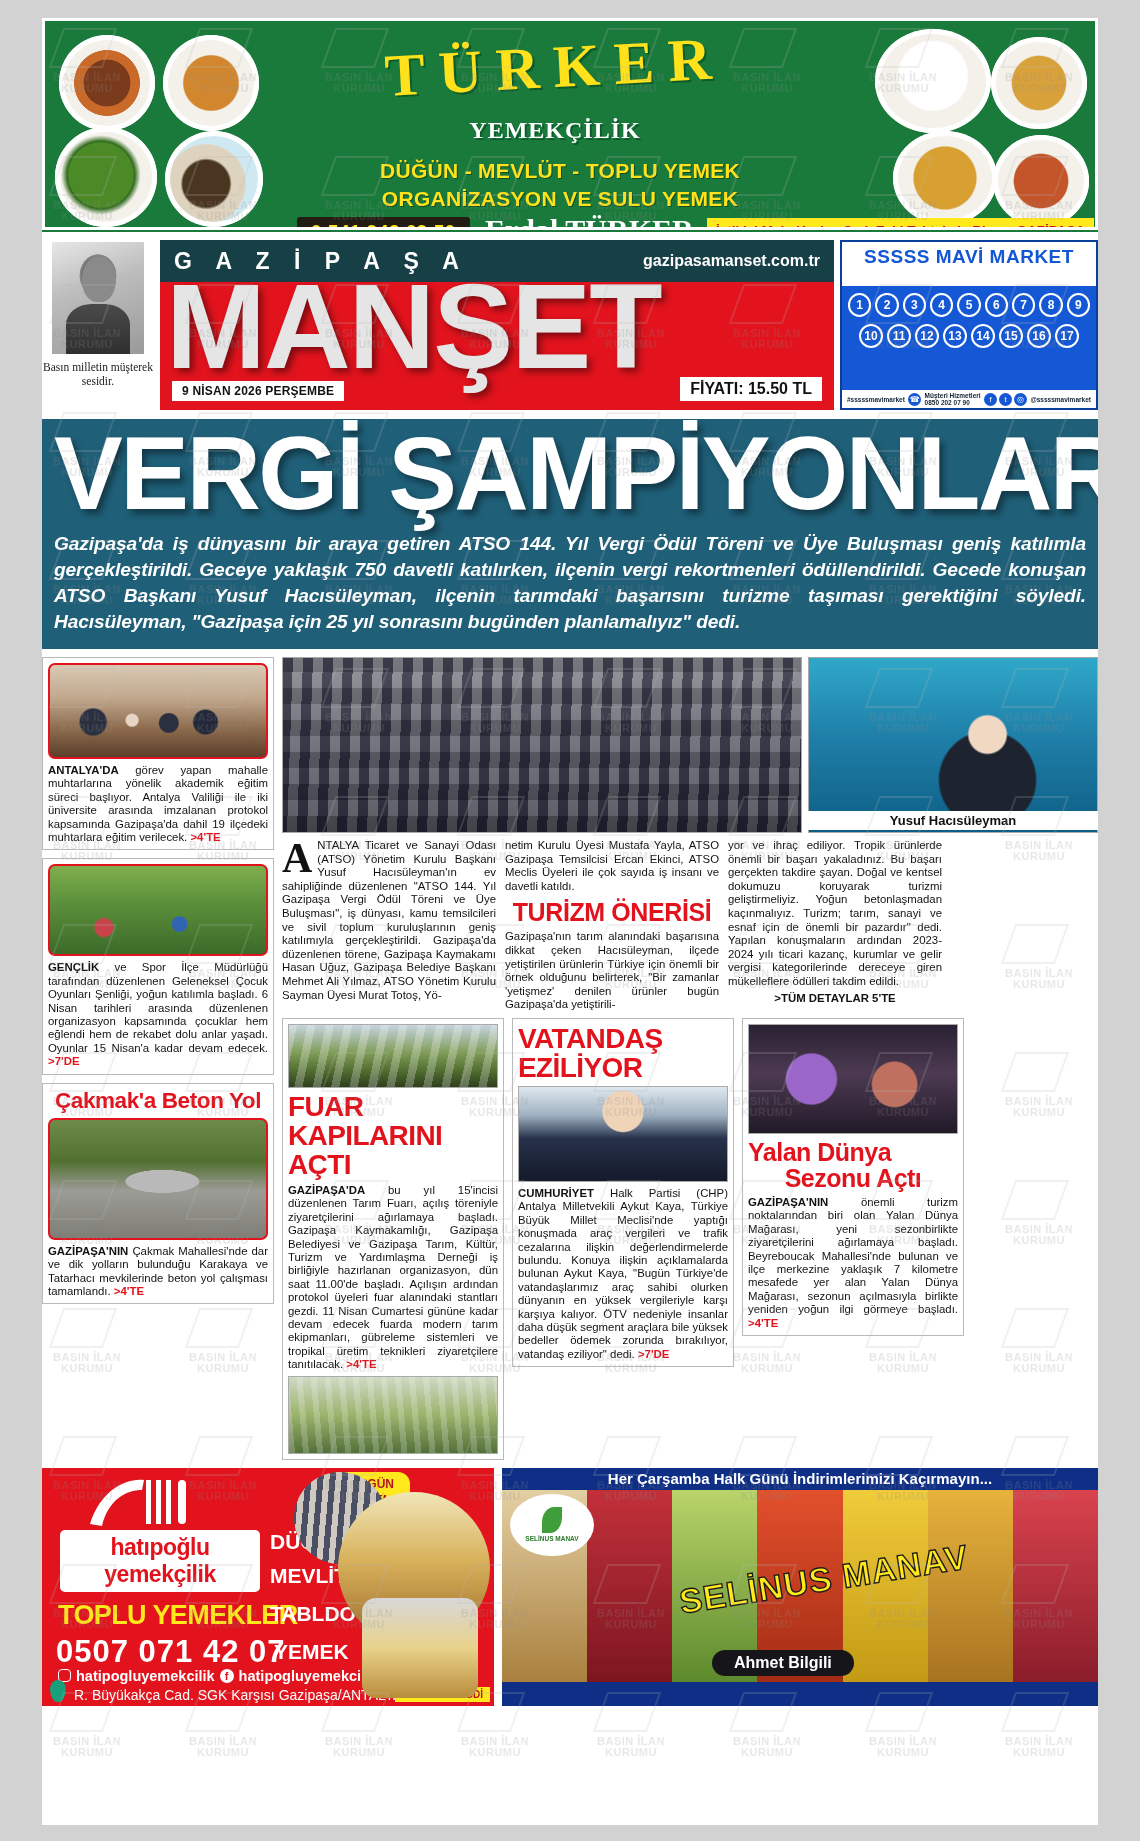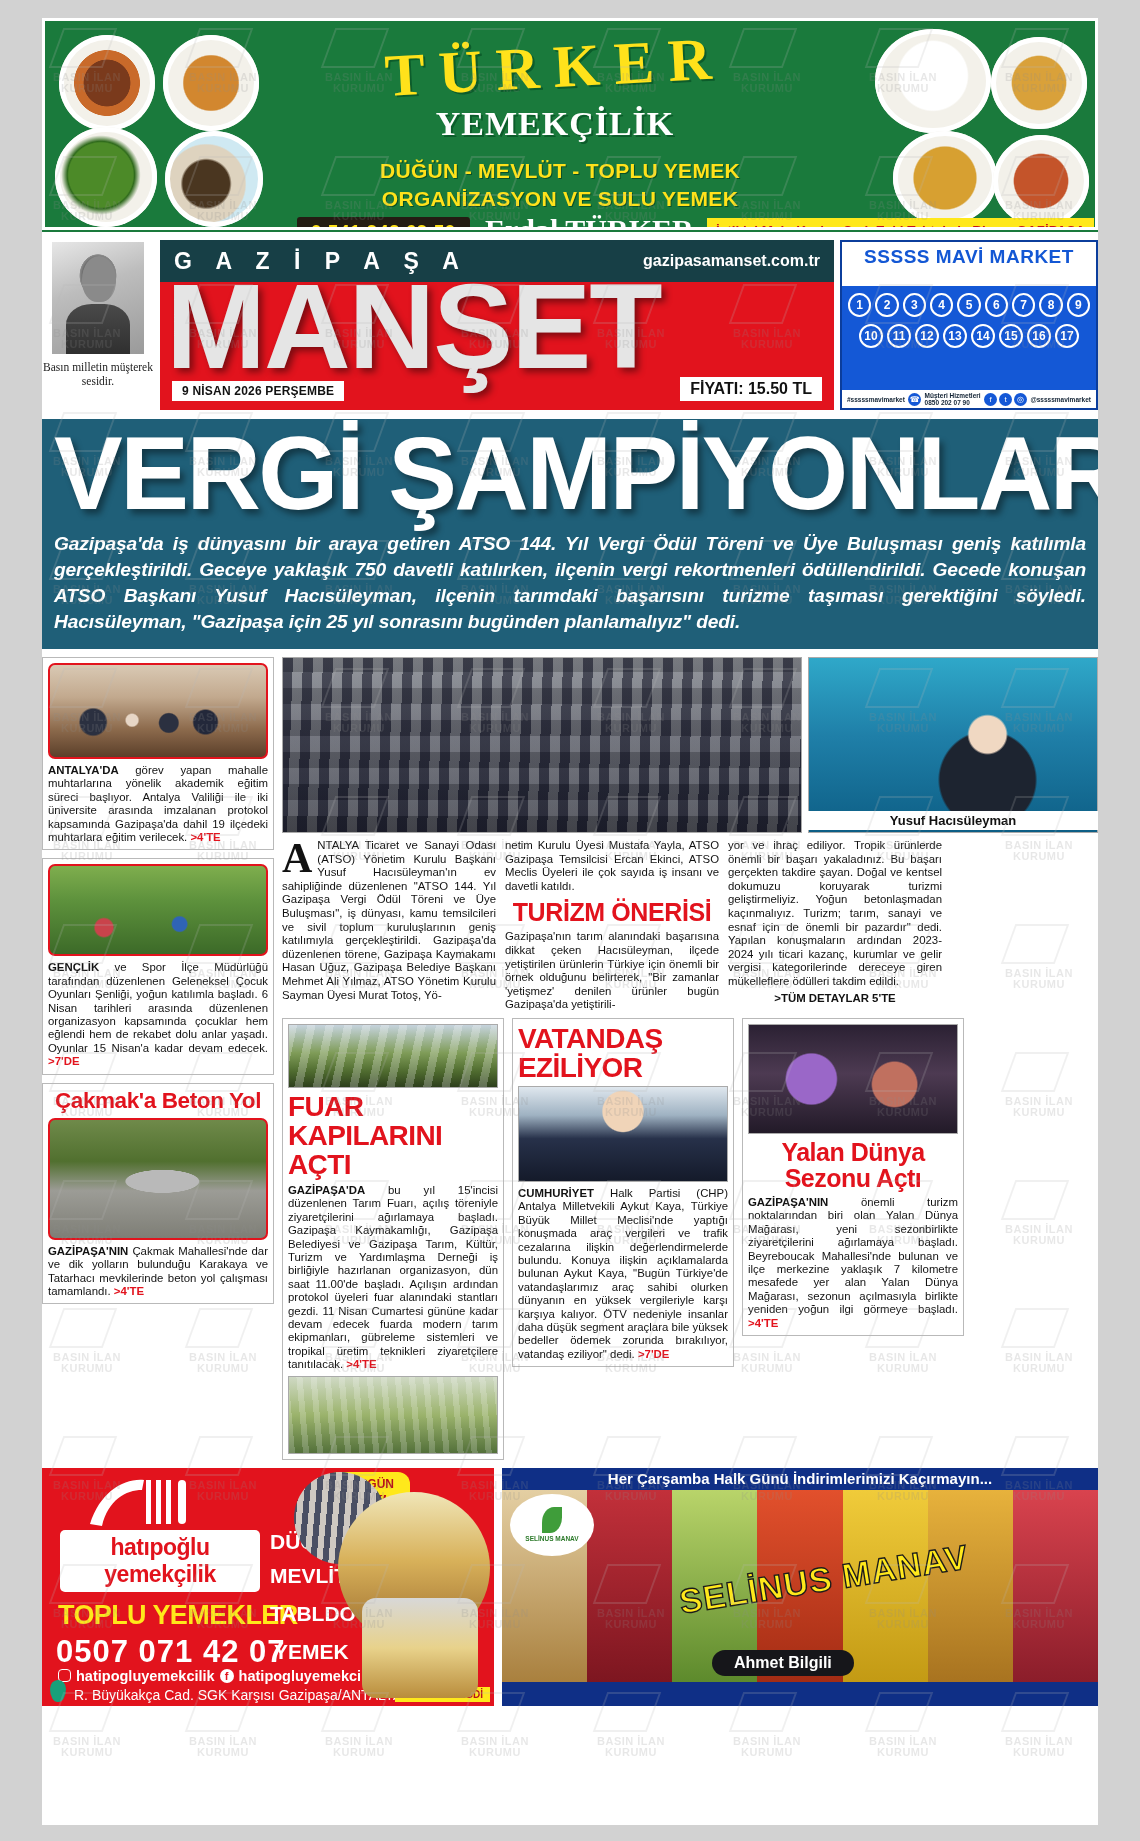--- a/index.html
+++ b/index.html
@@ -61,24 +61,24 @@
   .ad-turker .t-word {
     position: absolute; top: 12px; left: 300px; width: 420px;
     text-align: center;
     font-family: "Liberation Serif", serif;
     font-size: 60px; font-weight: 700; letter-spacing: 14px;
     color: #ffe21b;
     text-shadow: 2px 2px 0 #0c5c2b;
     transform: rotate(-3deg);
   }
   .ad-turker .t-sub {
-    position: absolute; top: 84px; left: 300px; width: 420px;
+    position: absolute; top: 96px; left: 300px; width: 420px;
     text-align: center;
     font-family: "Liberation Serif", serif;
-    font-size: 34px; font-weight: 700; letter-spacing: 1px;
+    font-size: 24px; font-weight: 700; letter-spacing: 1px;
     color: #ffffff;
     text-shadow: 2px 2px 0 #0c5c2b;
   }
   .ad-turker .t-l1, .ad-turker .t-l2 {
     position: absolute; left: 280px; width: 470px;
     text-align: center; color: #ffe21b;
     font-size: 21px; font-weight: 700; letter-spacing: .3px;
     text-shadow: 1px 1px 0 #0a4f25;
   }
   .ad-turker .t-l1 { top: 138px; }
@@ -561,21 +561,21 @@
         <div class="box" style="width:222px;margin:0">
           <div class="hd-red-lg" style="margin-bottom:4px">VATANDAŞ EZİLİYOR</div>
           <div class="thumb ph ph-man" style="height:96px;border:1px solid #aaa"></div>
           <div class="cap">
             <b>CUMHURİYET</b><span> Halk Partisi (CHP) Antalya Milletvekili Aykut Kaya, Türkiye Büyük Millet Meclisi'nde yaptığı konuşmada araç vergileri ve trafik cezalarına ilişkin değerlendirmelerde bulundu. Konuya ilişkin açıklamalarda bulunan Aykut Kaya, "Bugün Türkiye'de vatandaşlarımız araç sahibi olurken dünyanın en yüksek vergileriyle karşı karşıya kalıyor. ÖTV nedeniyle insanlar daha düşük segment araçlara bile yüksek bedeller ödemek zorunda bırakılıyor, vatandaş eziliyor" dedi.</span> <span class="more">&gt;7'DE</span>
           </div>
         </div>
 
         <div class="box" style="width:222px;margin:0">
           <div class="thumb ph ph-cave" style="height:110px;border:1px solid #aaa"></div>
-          <div class="hd-red-md" style="margin-top:5px;text-align:center">Yalan Dünya</div>
+          <div class="hd-red-md" style="margin-top:5px;">Yalan Dünya</div>
           <div class="hd-red-md" style="text-align:center;margin-bottom:3px">Sezonu Açtı</div>
           <div class="cap">
             <b>GAZİPAŞA'NIN</b><span> önemli turizm noktalarından biri olan Yalan Dünya Mağarası, yeni sezonbirlikte ziyaretçilerini ağırlamaya başladı. Beyreboucak Mahallesi'nde bulunan ve ilçe merkezine yaklaşık 7 kilometre mesafede yer alan Yalan Dünya Mağarası, sezonun açılmasıyla birlikte yeniden yoğun ilgi görmeye başladı.</span> <span class="more">&gt;4'TE</span>
           </div>
         </div>
       </div>
     </div>
   </div>
 
   <div class="bottom-ads">

